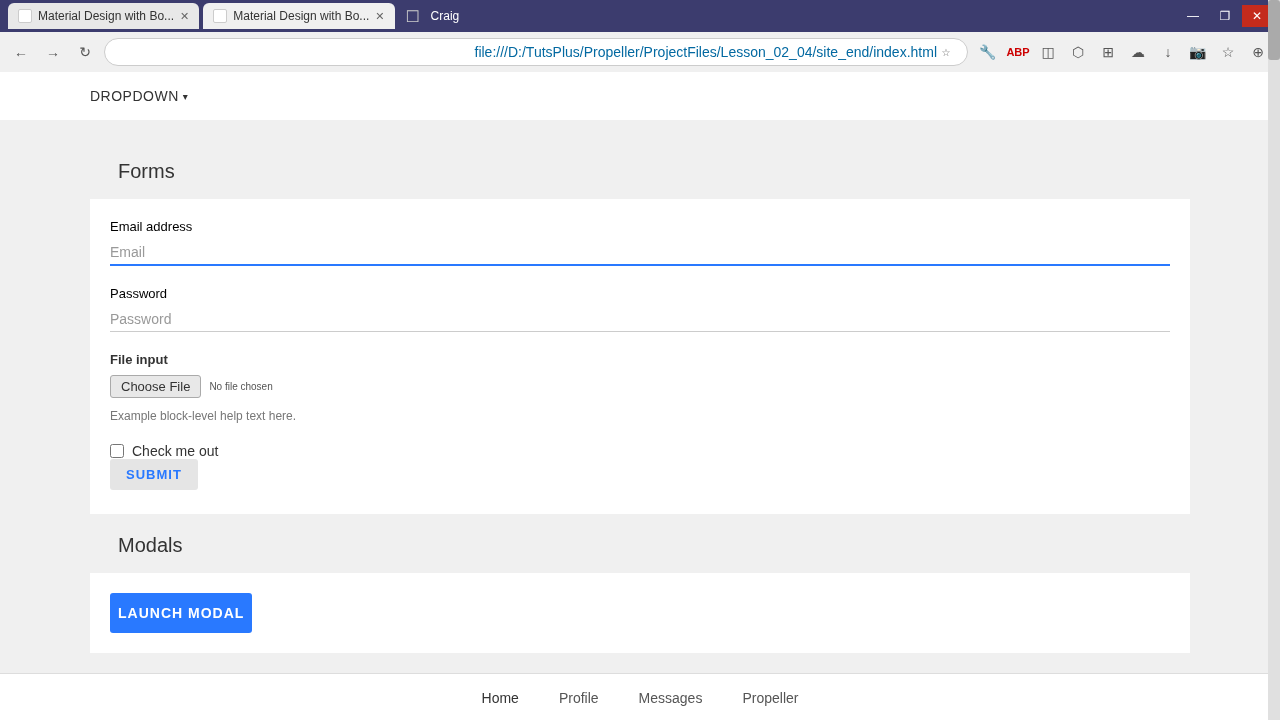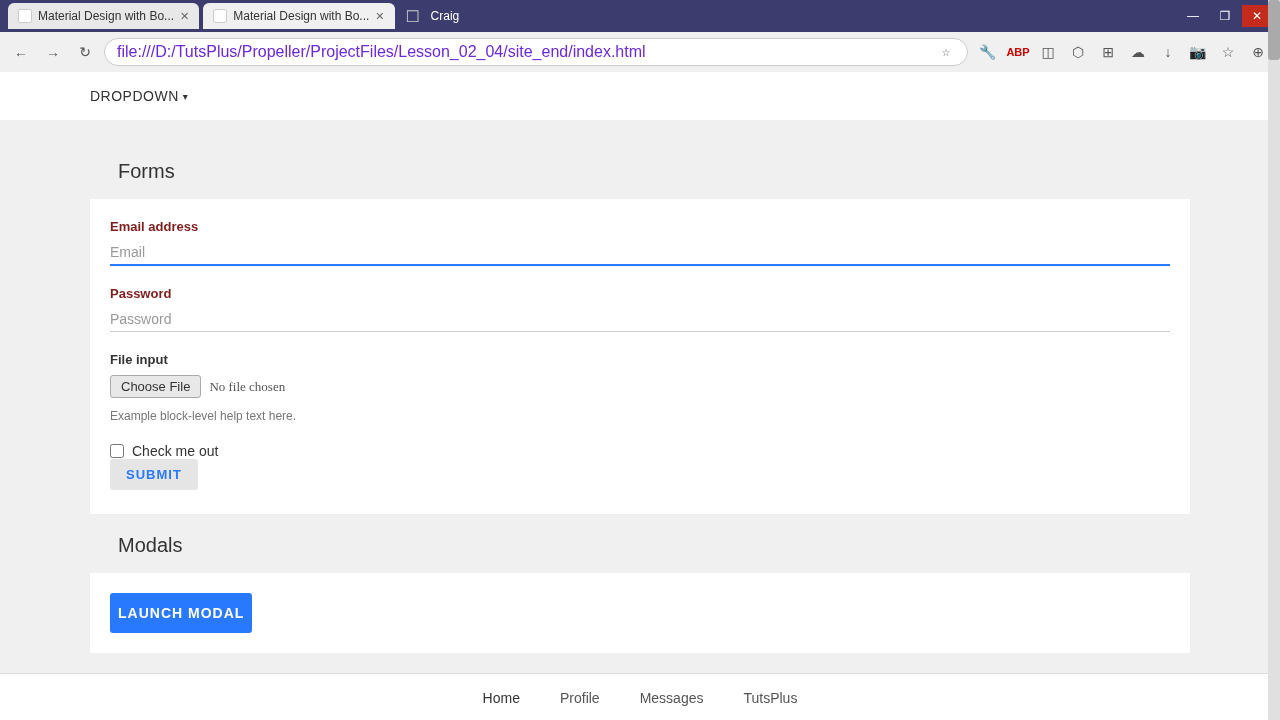--- a/index.html
+++ b/index.html
@@ -127,22 +127,23 @@
       padding: 0 12px;
       font-size: 12px;
       background: #fff;
       color: #333;
       display: flex;
       align-items: center;
     }
 
     .address-text {
       flex: 1;
-      font-size: 16px;
-      color: #6d28d9;
+      font-size: 14px;
+      color: #0369a1;
+      text-align: right;
     }
 
     .address-icons {
       display: flex;
       gap: 4px;
       align-items: center;
     }
 
     .addr-icon {
       width: 18px;
@@ -230,23 +231,22 @@
       margin-bottom: 20px;
     }
 
     .form-group {
       margin-bottom: 20px;
     }
 
     .form-label {
       display: block;
       font-size: 13px;
-      color: #7f1d1d;
+      color: #000000;
       margin-bottom: 6px;
-      font-weight: bold;
     }
 
     .form-input {
       width: 100%;
       border: none;
       border-bottom: 2px solid #2979ff;
       outline: none;
       padding: 4px 0;
       font-size: 14px;
       color: #333;
@@ -290,23 +290,22 @@
       background: #e8e8e8;
       border: 1px solid #aaa;
       border-radius: 3px;
       padding: 3px 10px;
       font-size: 13px;
       cursor: pointer;
       color: #333;
     }
 
     .file-name-text {
-      font-size: 13px;
+      font-size: 10px;
       color: #555;
-      font-family: Liberation Serif, serif;
     }
 
     .help-text {
       font-size: 12px;
       color: #777;
       margin-top: 11px;
     }
 
     .checkbox-group {
       display: flex;
@@ -541,21 +540,21 @@
         <a class="bottom-tab active">
           <span>Home</span>
         </a>
         <a class="bottom-tab">
           <span>Profile</span>
         </a>
         <a class="bottom-tab">
           <span>Messages</span>
         </a>
         <a class="bottom-tab">
-          <span>TutsPlus</span>
+          <span>Propeller</span>
         </a>
       </div>
     </div>
 
   </div>
 
   <div class="scroll-track">
     <div class="scroll-thumb"></div>
   </div>
 </div>

